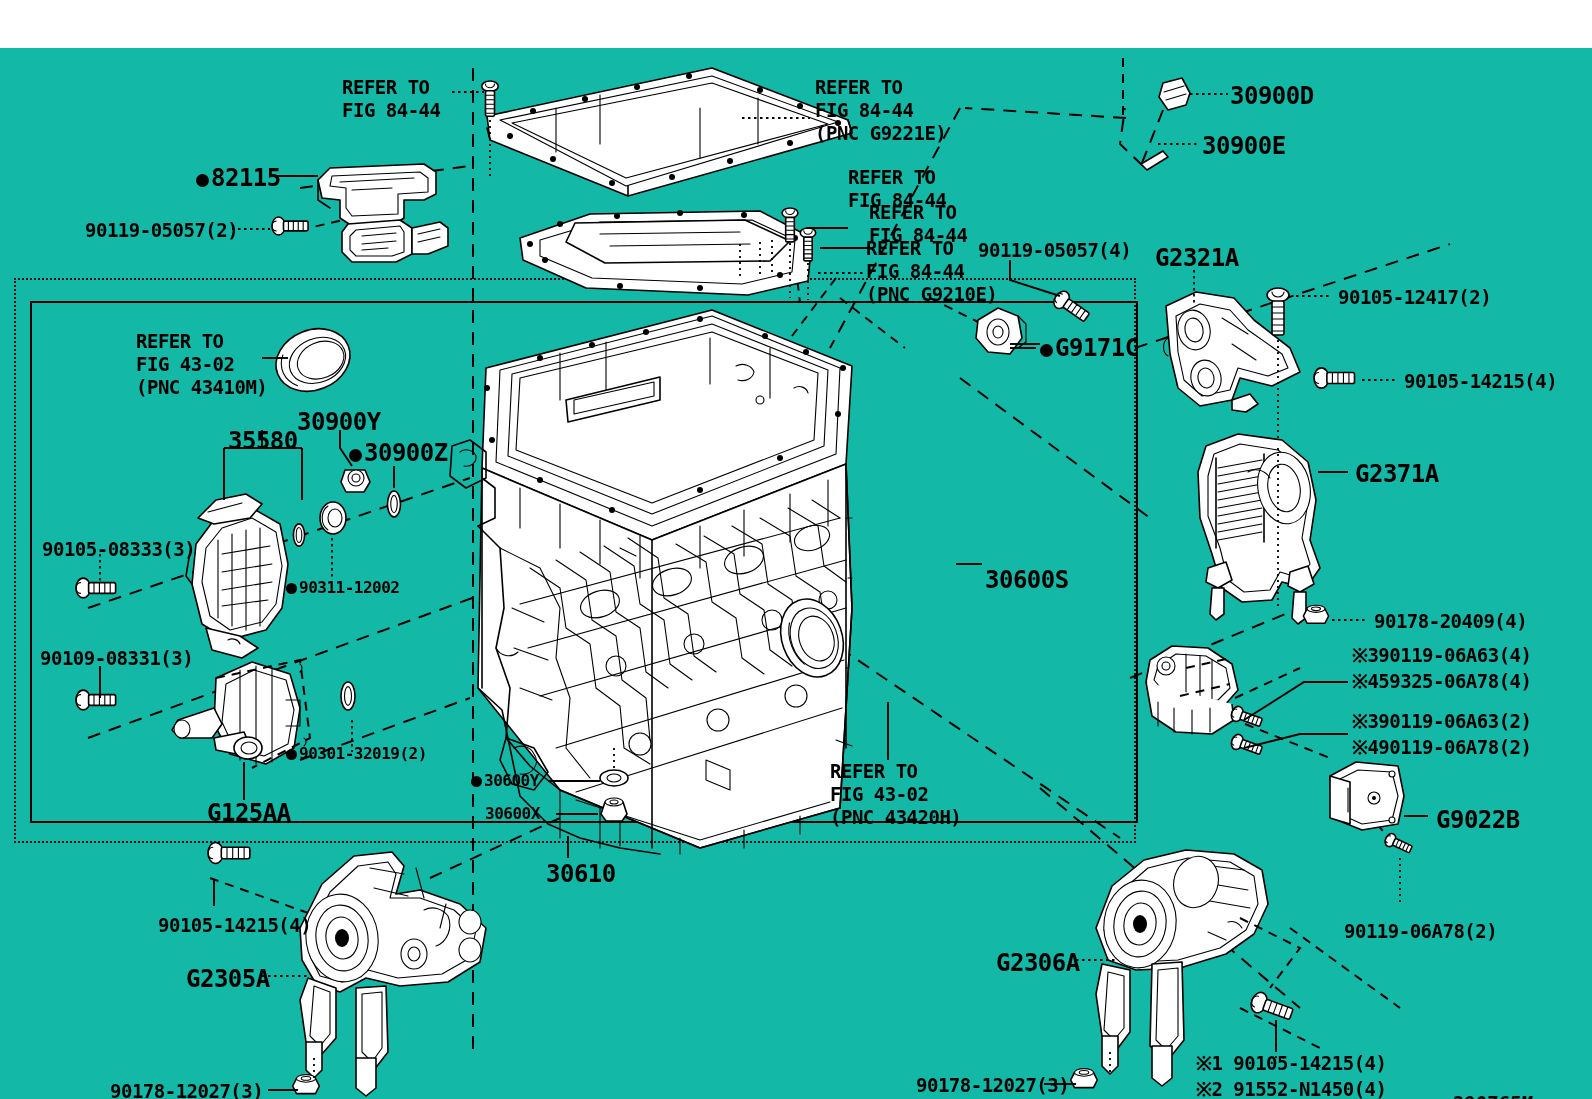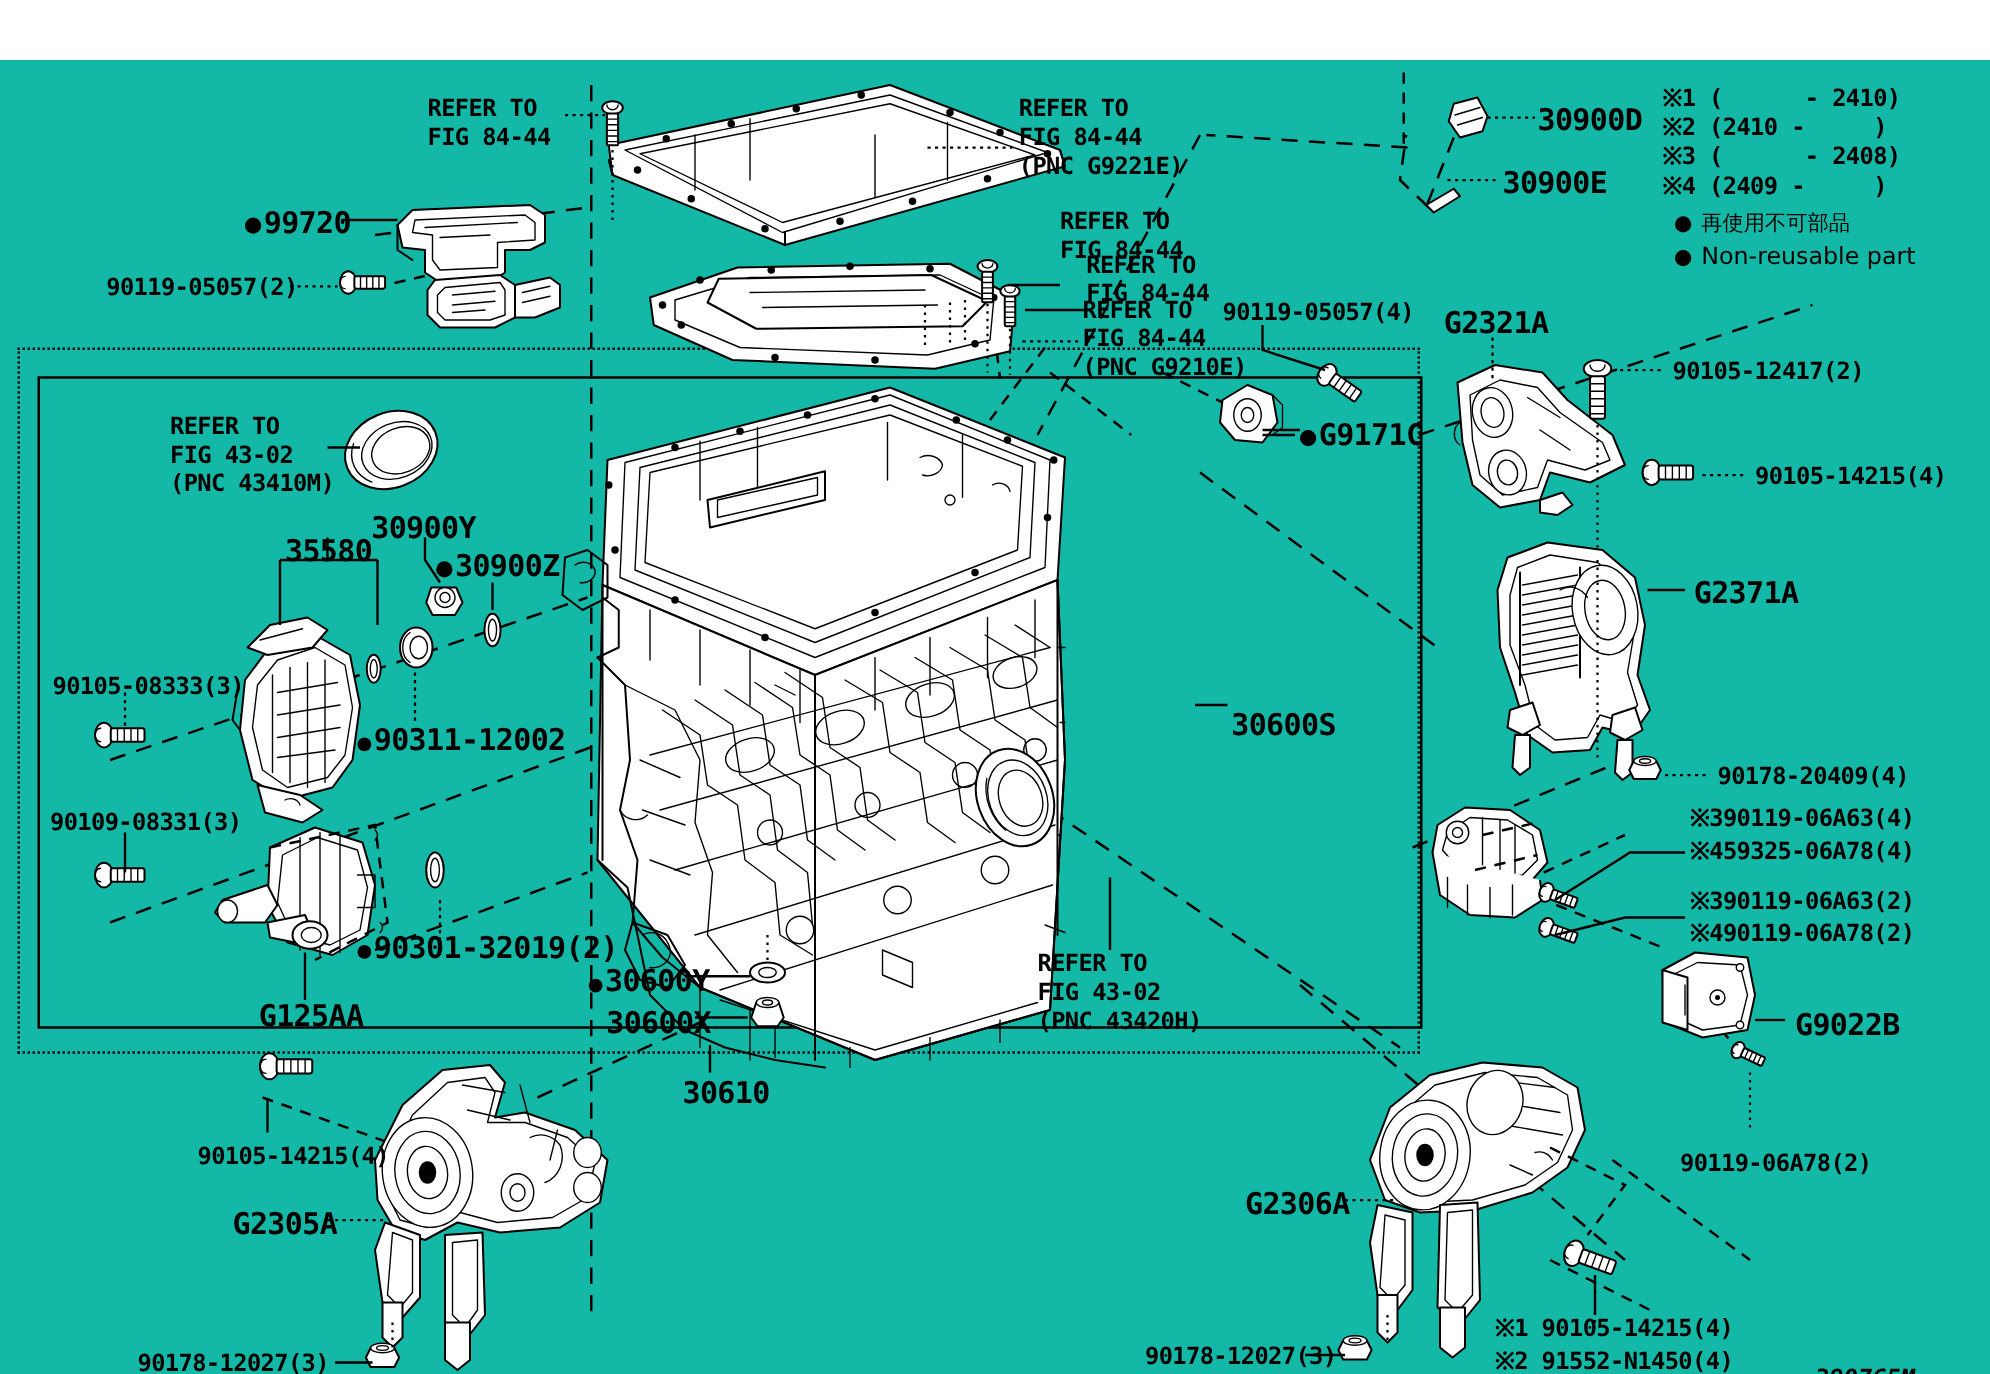--- a/index.html
+++ b/index.html
@@ -21,21 +21,21 @@
   .lbl{
     position:absolute;
     font-family:"DejaVu Sans Mono","Liberation Mono",monospace;
     font-weight:bold;
     white-space:pre;
     line-height:1.22;
     color:#000;
     letter-spacing:-0.5px;
   }
   .s21{font-size:24px;}
-  .s20{font-size:24px;}
+  .s20{font-size:16px;}
   .s19{font-size:19px;}
   .s17{font-size:17px;}
   .sans{font-family:"DejaVu Sans","Liberation Sans",sans-serif;font-weight:normal;letter-spacing:0;}
 
   
   .bullet{
     display:inline-block;
     width:13px;height:13px;
     border-radius:50%;
     background:#000;
@@ -643,21 +643,21 @@
 
       <path class="lead" d="M1044,1036 L1076,1036"></path>
 
       <path class="lead" d="M1276,972 L1276,1004"></path>
     </g>
   </svg>
 
   <div class="lbl s19" style="left:342px;top:28px;">REFER TO
 FIG 84-44</div>
 
-  <div class="lbl s21" style="left:196px;top:116px;"><span class="bullet"></span><span>99720</span></div>
+  <div class="lbl s21" style="left:196px;top:116px;"><span class="bullet"></span><span>82115</span></div>
 
   <div class="lbl s19" style="left:85px;top:171px;">90119-05057(2)</div>
 
   <div class="lbl s19" style="left:815px;top:28px;">REFER TO
 FIG 84-44
 (PNC G9221E)</div>
 
   <div class="lbl s19" style="left:848px;top:118px;">REFER TO
 FIG 84-44</div>
 
@@ -669,34 +669,20 @@
 (PNC G9210E)</div>
 
   <div class="lbl s19" style="left:978px;top:191px;">90119-05057(4)</div>
 
   <div class="lbl s21" style="left:1040px;top:286px;"><span class="bullet"></span><span>G9171C</span></div>
 
   <div class="lbl s21" style="left:1230px;top:34px;">30900D</div>
 
   <div class="lbl s21" style="left:1202px;top:84px;">30900E</div>
 
-  <div style="position:absolute;left:1330px;top:20px;">
-    <div class="lbl s19" style="position:static;">※1 (      - 2410)</div>
-    <div class="lbl s19" style="position:static;">※2 (2410 -     )</div>
-    <div class="lbl s19" style="position:static;">※3 (      - 2408)</div>
-    <div class="lbl s19" style="position:static;">※4 (2409 -     )</div>
-    <div class="legend-row" style="margin-top:8px;margin-left:10px;">
-      <span class="bullet"></span>
-      <span class="lbl sans s17" style="position:static;">再使用不可部品</span>
-    </div>
-    <div class="legend-row" style="margin-top:5px;margin-left:10px;">
-      <span class="bullet"></span>
-      <span class="lbl sans s19" style="position:static;">Non-reusable part</span>
-    </div>
-  </div>
 
   <div class="lbl s21" style="left:1155px;top:196px;">G2321A</div>
 
   <div class="lbl s19" style="left:1338px;top:238px;">90105-12417(2)</div>
 
   <div class="lbl s19" style="left:1404px;top:322px;">90105-14215(4)</div>
 
   <div class="lbl s21" style="left:1355px;top:412px;">G2371A</div>
 
   <div class="lbl s19" style="left:1374px;top:562px;">90178-20409(4)</div>

